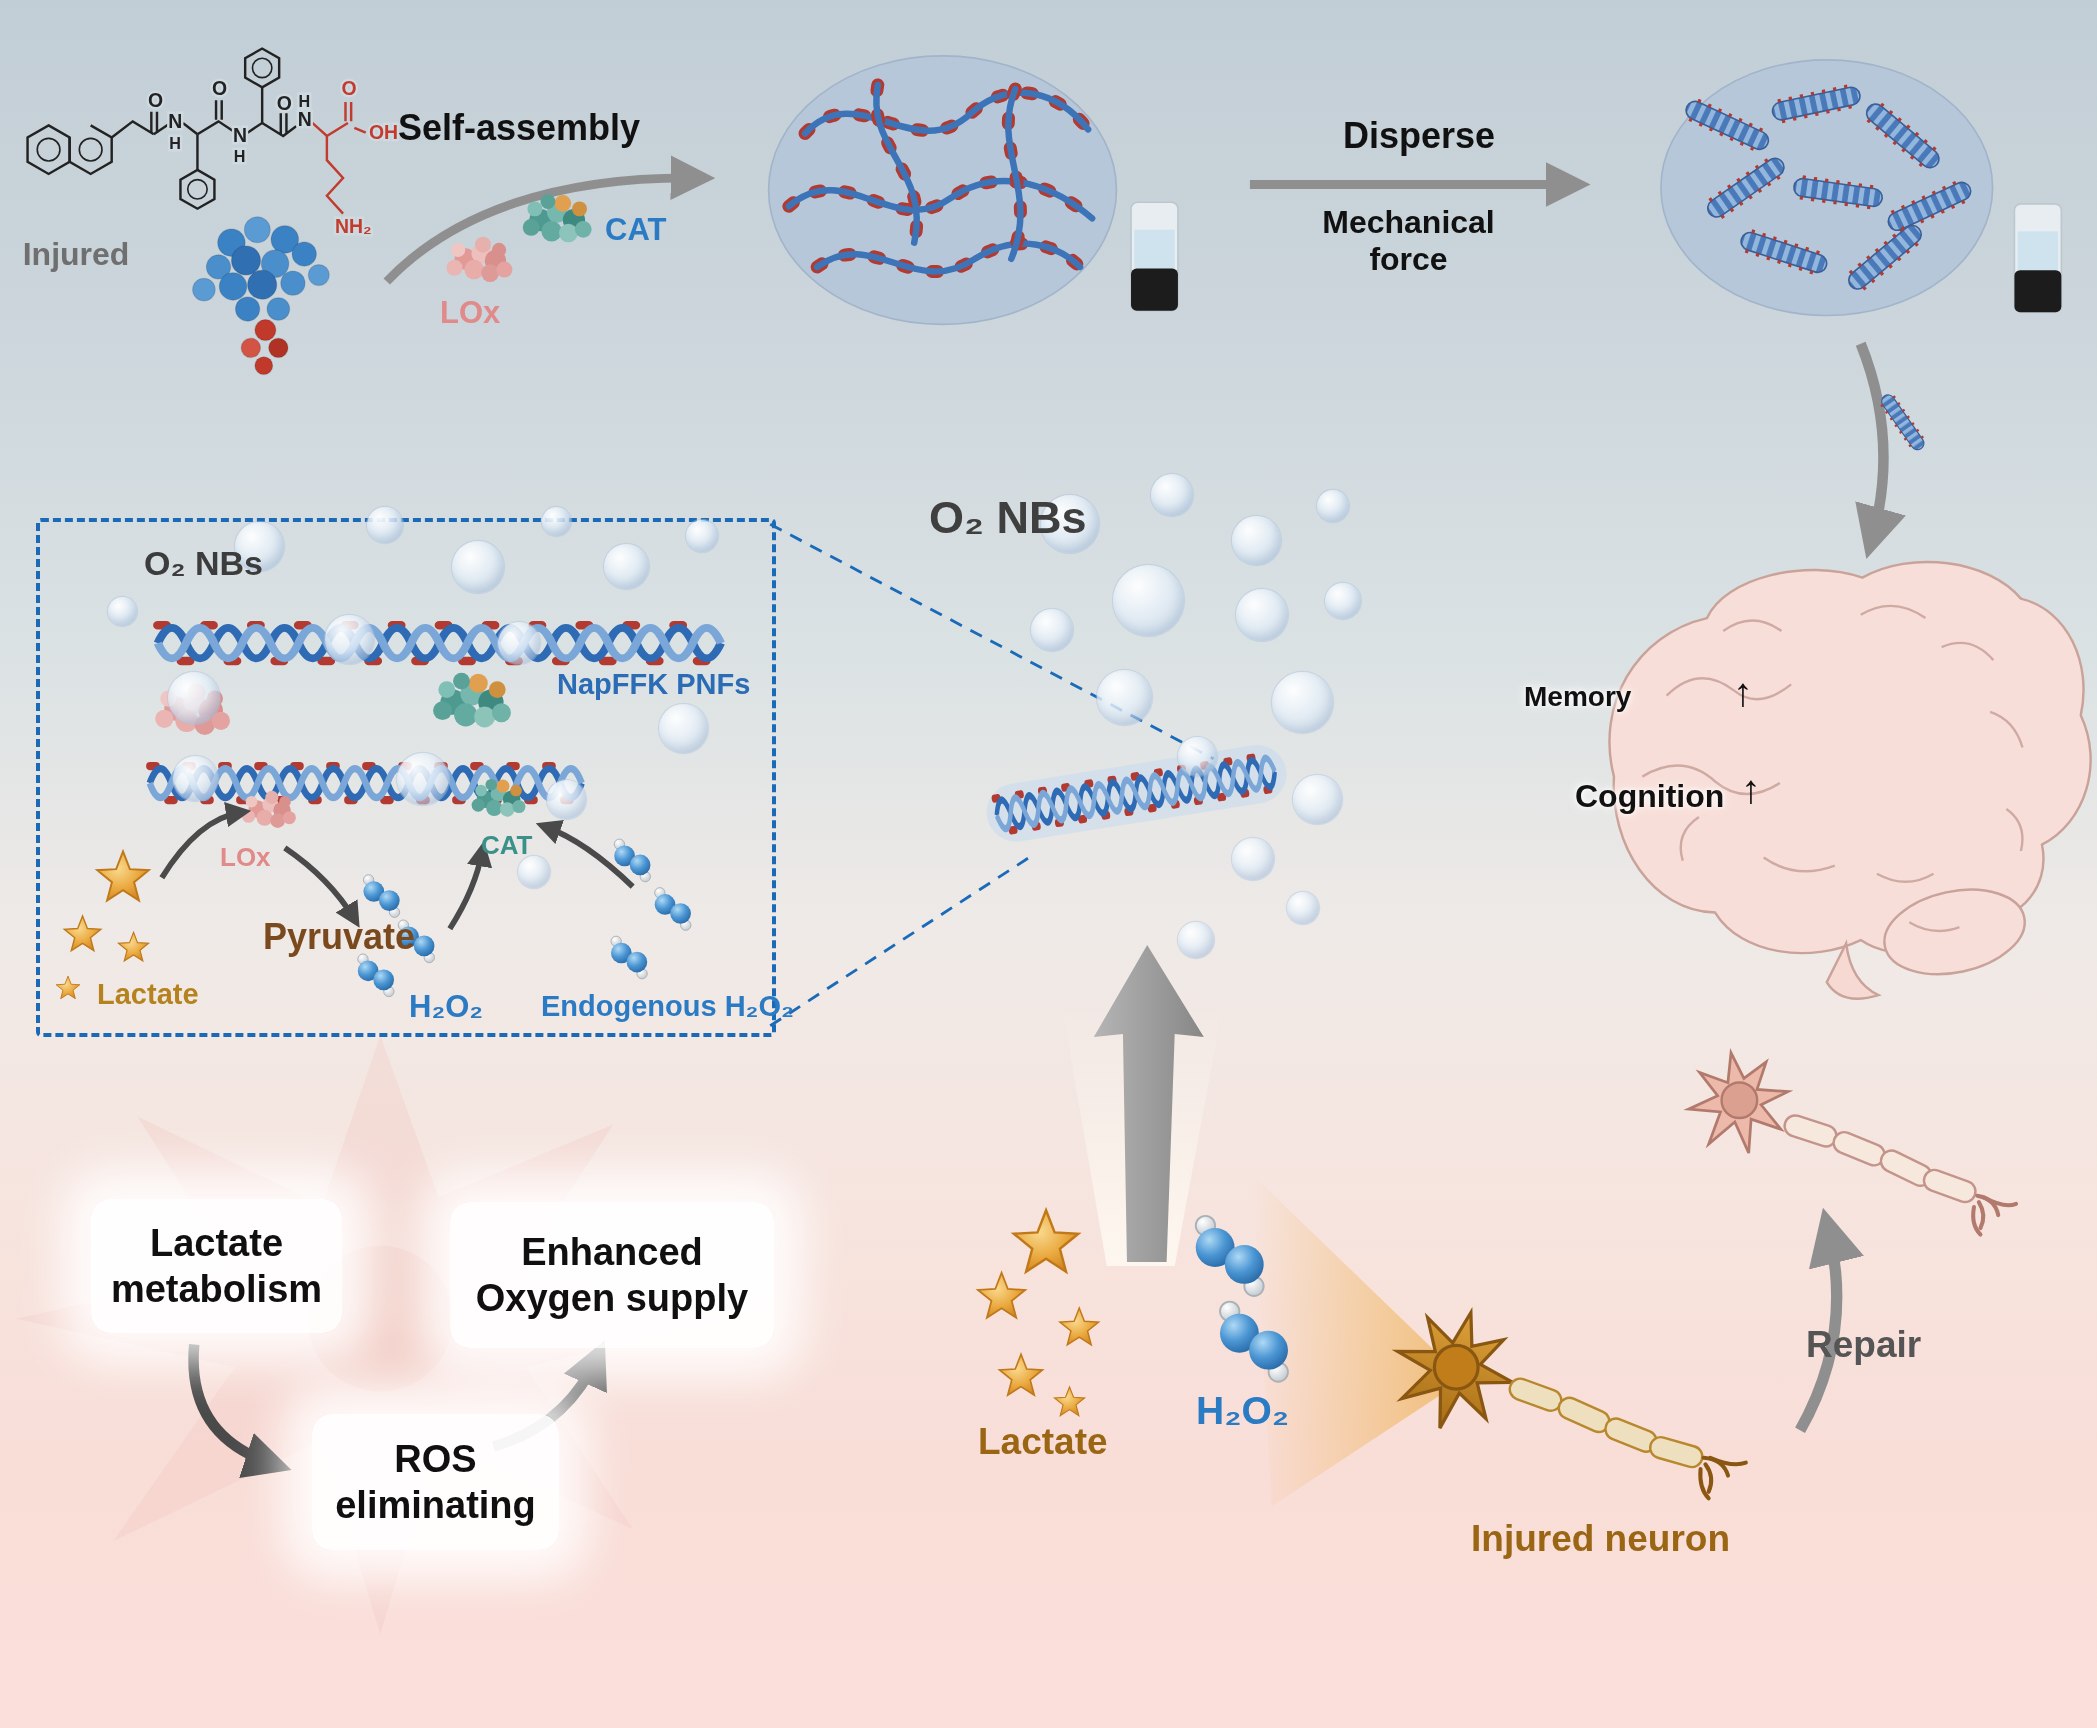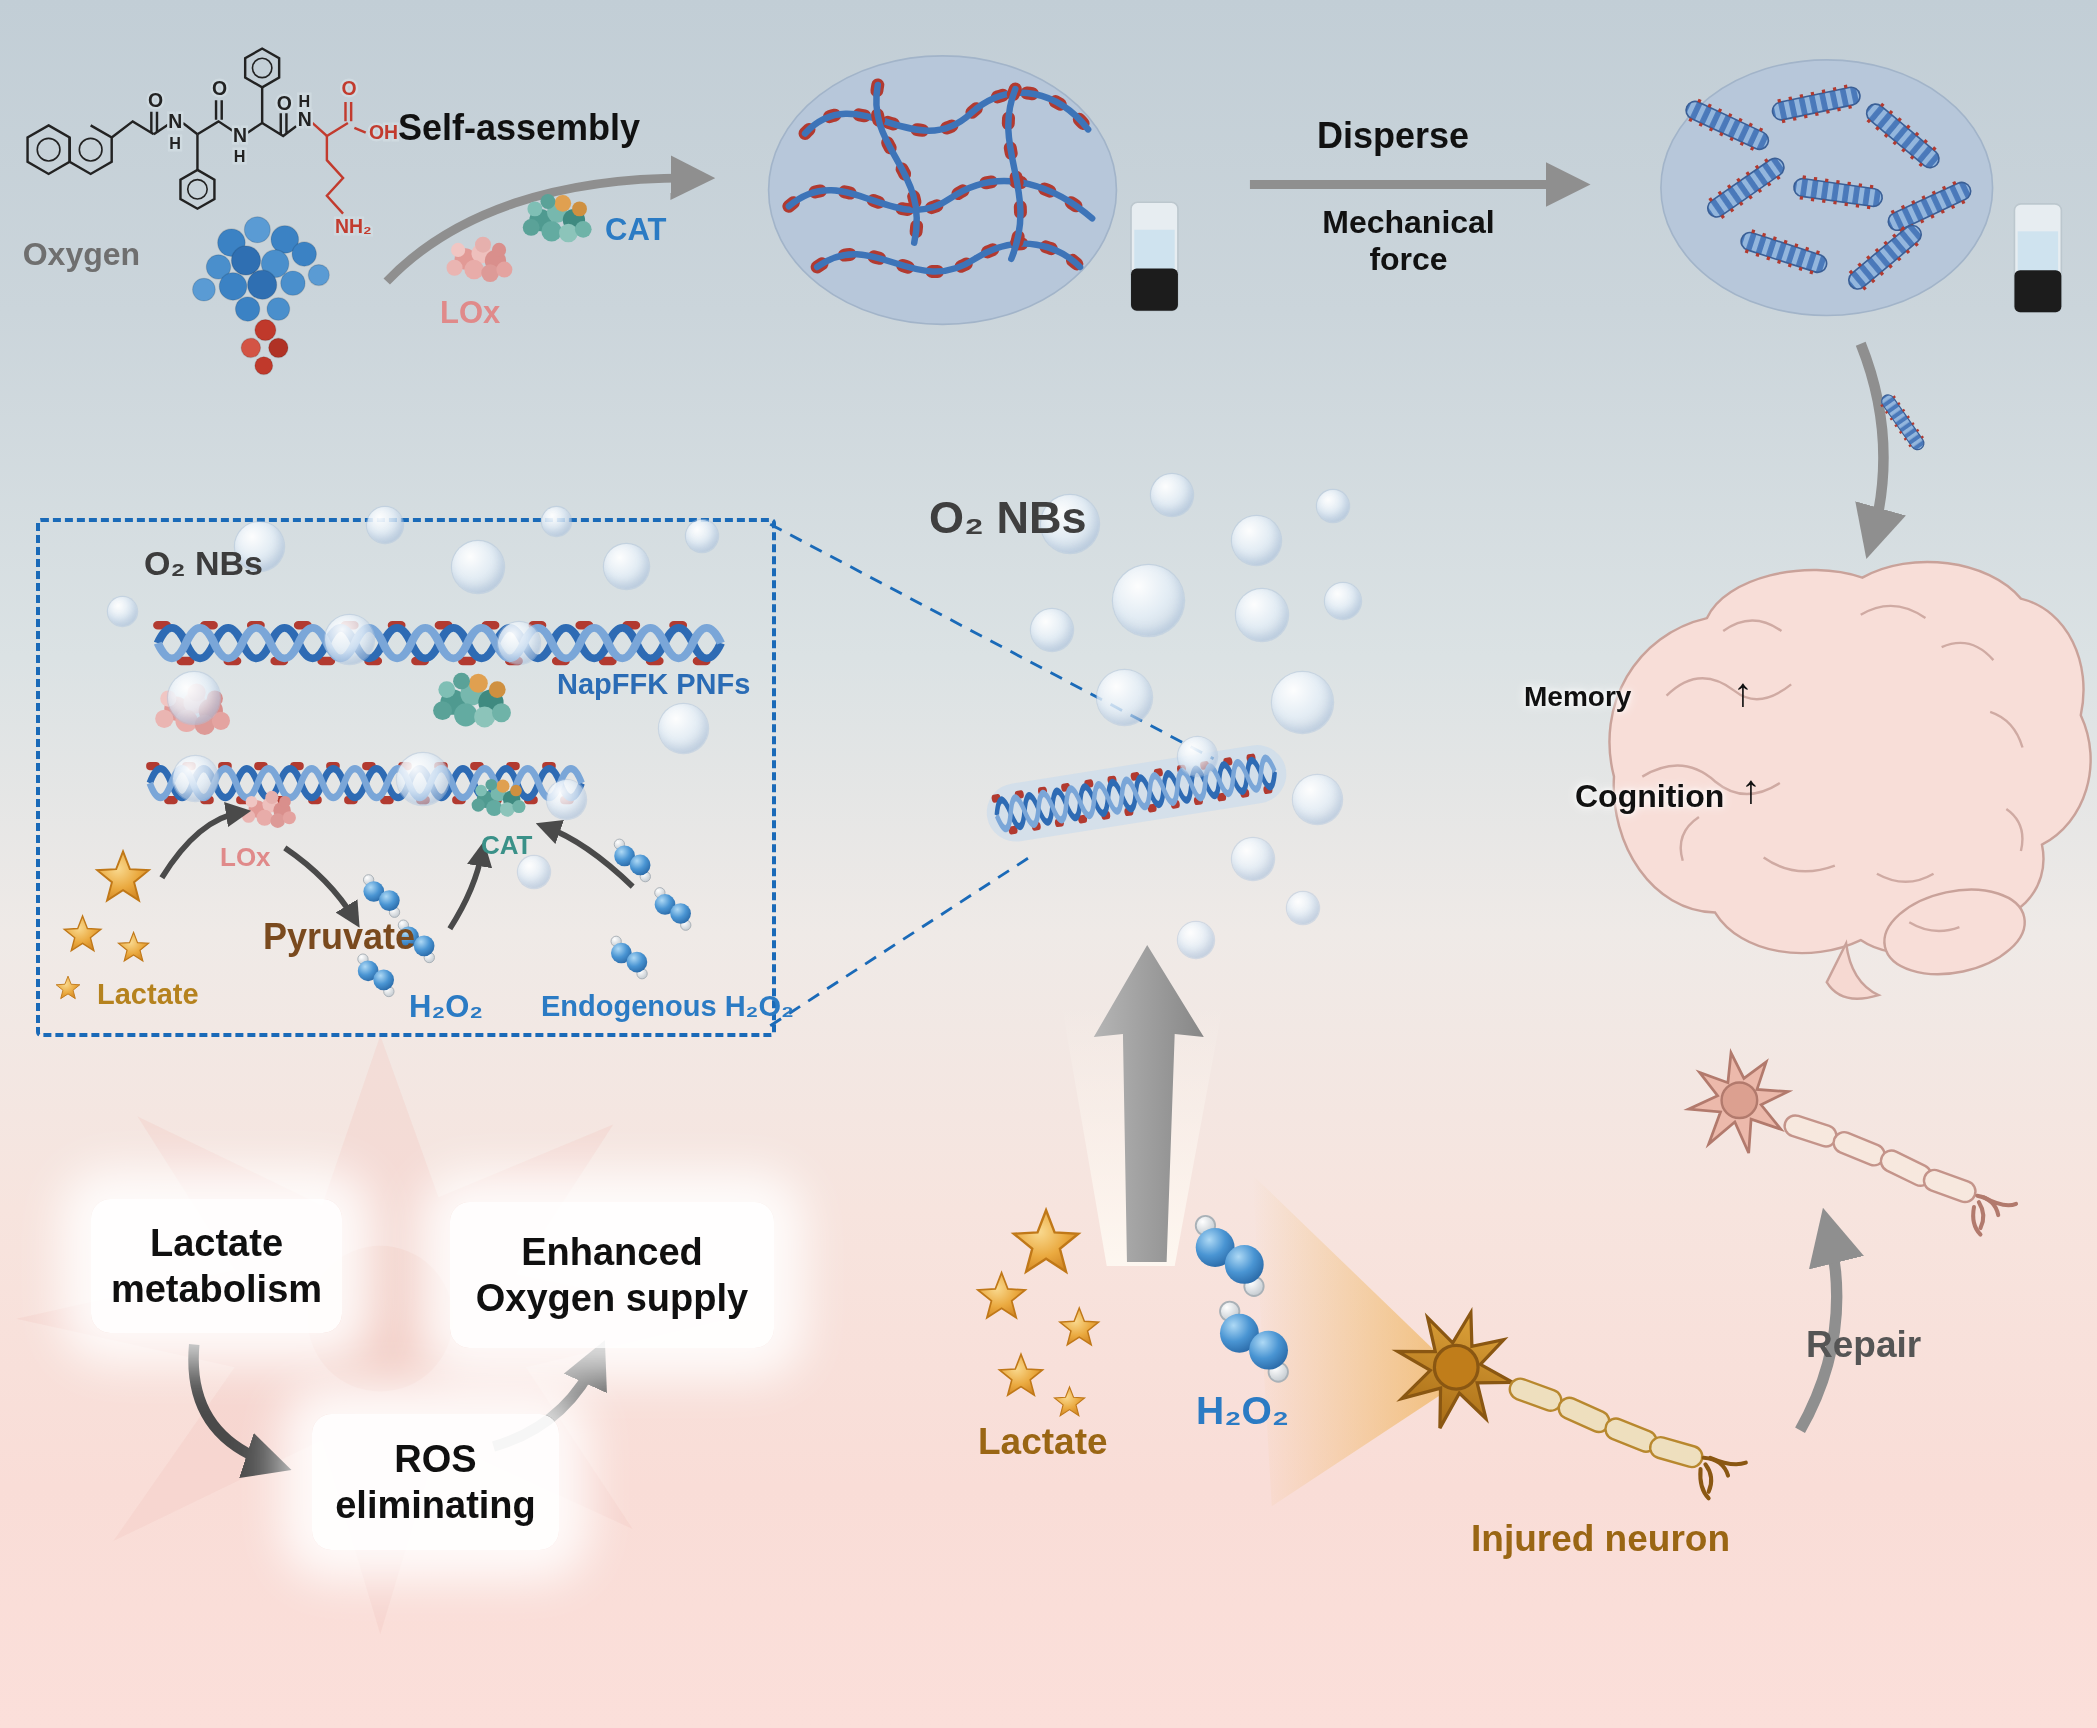--- a/index.html
+++ b/index.html
@@ -375,25 +375,25 @@
 <div class="bubble" style="left:108px;top:597px;width:29px;height:29px"></div>
 <div class="bubble" style="left:325px;top:615px;width:49px;height:49px"></div>
 <div class="bubble" style="left:498px;top:622px;width:42px;height:42px"></div>
 <div class="bubble" style="left:659px;top:704px;width:49px;height:49px"></div>
 <div class="bubble" style="left:173px;top:756px;width:45px;height:45px"></div>
 <div class="bubble" style="left:397px;top:753px;width:52px;height:52px"></div>
 <div class="bubble" style="left:547px;top:780px;width:39px;height:39px"></div>
 <div class="bubble" style="left:518px;top:856px;width:32px;height:32px"></div>
 <div class="bubble" style="left:168px;top:672px;width:52px;height:52px"></div>
 
-<div class="lbl" style="left:22.7px;top:236px;font-size:32px;color:#6f6f6f">Oxygen</div>
+<div class="lbl" style="left:22.7px;top:236px;font-size:32px;color:#6f6f6f">Injured</div>
 <div class="lbl" style="left:398px;top:107px;font-size:36px">Self-assembly</div>
 <div class="lbl" style="left:440px;top:295px;font-size:31px;color:#e08a8a">LOx</div>
 <div class="lbl" style="left:605px;top:212px;font-size:31px;color:#2b7bc4">CAT</div>
-<div class="lbl" style="left:1317px;top:115px;width:178px;text-align:left;font-size:36px">Disperse</div>
+<div class="lbl" style="left:1317px;top:115px;width:178px;text-align:right;font-size:36px">Disperse</div>
 <div class="lbl" style="left:1295px;top:204px;width:227px;text-align:center;font-size:32px">Mechanical force</div>
 
 <div class="lbl" style="left:144px;top:544px;font-size:34px;color:#3c3c3c">O₂ NBs</div>
 <div class="lbl" style="left:557px;top:668px;font-size:29px;color:#2b6cb5">NapFFK PNFs</div>
 <div class="lbl" style="left:220px;top:842px;font-size:26px;color:#e08a8a">LOx</div>
 <div class="lbl" style="left:481px;top:830px;font-size:26px;color:#3a9188">CAT</div>
 <div class="lbl" style="left:97px;top:978px;font-size:29px;color:#b5821e">Lactate</div>
 <div class="lbl" style="left:263px;top:916px;font-size:36px;color:#7a4a1e">Pyruvate</div>
 <div class="lbl" style="left:409px;top:989px;font-size:31px;color:#2b7bc4">H₂O₂</div>
 <div class="lbl" style="left:541px;top:990px;font-size:29px;color:#2b7bc4">Endogenous H₂O₂</div>

